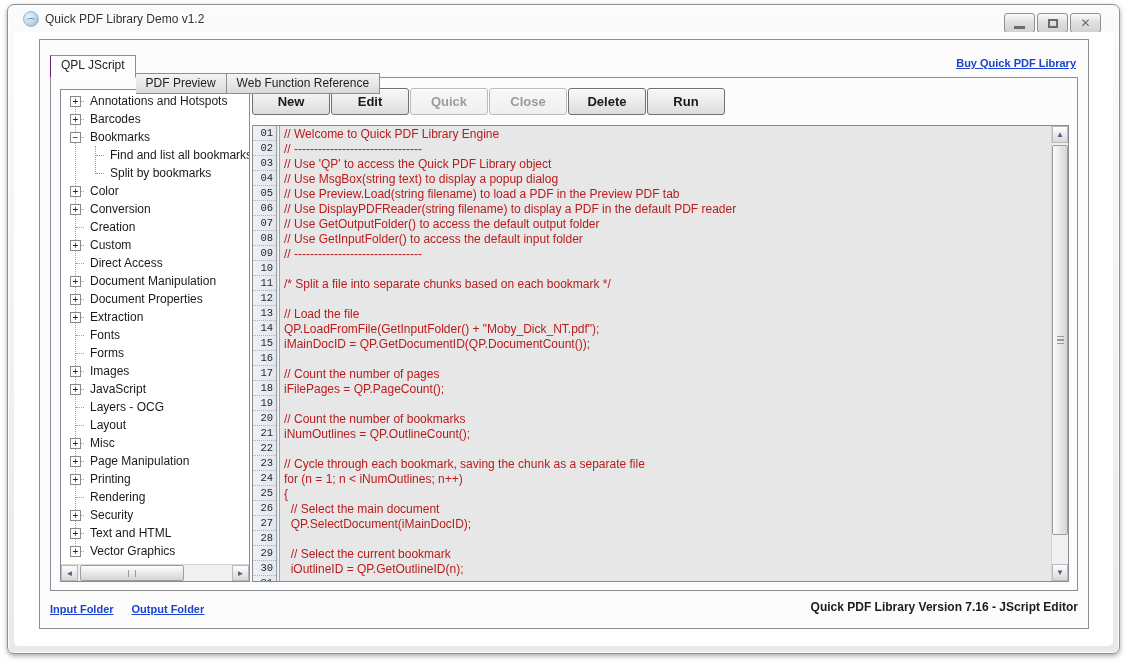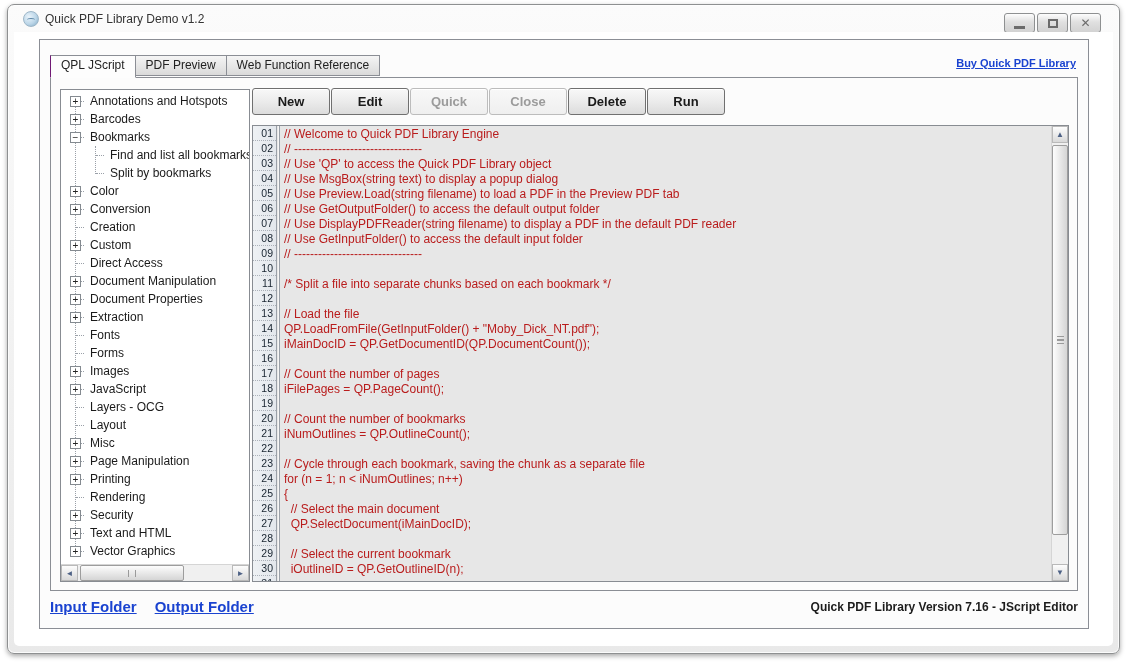--- a/index.html
+++ b/index.html
@@ -27,21 +27,21 @@
   .glyph-close{font-size:12px;font-weight:bold;color:#6b6b6b;line-height:1;}
 
   
   .client{position:absolute;left:6px;right:6px;top:27px;bottom:7px;background:#fff;
     border-radius:0 0 5px 5px;}
   .mainpanel{position:absolute;left:25px;right:24px;top:7px;bottom:17px;
     background:#fcfcfc;border:1px solid #8b8e95;}
 
   
   .tabstrip{position:absolute;left:10px;top:15px;height:23px;display:flex;z-index:3;}
-  .tab{height:21px;margin-top:0;padding:2px 10px 0 10px;font-size:12px;color:#222;
+  .tab{height:21px;margin-top:18px;padding:2px 10px 0 10px;font-size:12px;color:#222;
     border:1px solid #8b8e95;border-left:none;
     background:linear-gradient(#f5f5f5,#dadada);white-space:nowrap;}
   .tab:first-child{border-left:1px solid #8b8e95;}
   .tab.active{height:23px;margin-top:0;background:#fdfdfd;border-left:1px solid #701a75;
     border-bottom:1px solid #fdfdfd;position:relative;z-index:4;}
   .buylink{position:absolute;right:12px;top:17px;font-size:11px;font-weight:bold;
     color:#1a43d0;text-decoration:underline;cursor:pointer;}
 
   
   .tabpage{position:absolute;left:10px;right:10px;top:37px;bottom:37px;
@@ -80,21 +80,21 @@
     background:linear-gradient(#f8f8f8,#ececec 48%,#dcdcdc);
     font-size:13px;font-weight:bold;color:#1a1a1a;display:flex;align-items:center;
     justify-content:center;box-shadow:inset 0 1px 0 #fff;}
   .btn.disabled{border-color:#bcbcbc;color:#9b9b9b;font-weight:bold;
     background:linear-gradient(#f8f8f8,#efefef);}
 
   
   .editor{position:absolute;left:201px;right:8px;top:47px;bottom:8px;
     border:1px solid #888c92;background:#e7e7e7;overflow:hidden;}
   .gutter{position:absolute;left:0;top:0;bottom:0;width:24px;
-    background:linear-gradient(90deg,#eef1f4,#e3e7ec);border-right:1px solid #9aa0a8;}
+    background:linear-gradient(90deg,#eef1f4,#e3e7ec);border-right:1px solid #9aa0a8;font-family:Liberation Mono, monospace;}
   .gsep{position:absolute;left:25px;top:0;bottom:0;width:2px;background:#f6f6f6;
     border-right:1px solid #9aa0a8;}
   .gln{height:15px;line-height:15px;font-size:10.5px;color:#17232f;text-align:right;
     padding-right:3px;border-bottom:1px dotted #aab0b8;}
   .codearea{position:absolute;left:28px;top:0;right:17px;bottom:0;overflow:hidden;
     padding:1px 0 0 3px;}
   .cln{height:15px;line-height:15px;font-size:12px;color:#b91c1c;white-space:pre;}
 
   
   .vscroll{position:absolute;right:0;top:0;bottom:0;width:17px;background:#f0f0f0;
@@ -105,21 +105,21 @@
   .varrow.up{top:0;}
   .varrow.down{bottom:0;}
   .vthumb{position:absolute;left:0;right:0;top:19px;height:390px;
     background:linear-gradient(90deg,#fdfdfd,#d5d5d5);border:1px solid #9d9d9d;
     border-radius:2px;display:flex;align-items:center;justify-content:center;}
   .vgrip{width:7px;height:8px;border-top:1px solid #9a9a9a;border-bottom:1px solid #9a9a9a;
     background:linear-gradient(transparent 40%,#9a9a9a 40%,#9a9a9a 60%,transparent 60%);}
 
   
   .footer-links{position:absolute;left:10px;bottom:13px;display:flex;gap:18px;}
-  .flink{font-size:15px;font-weight:bold;color:#1a43d0;text-decoration:underline;cursor:pointer;}
+  .flink{font-size:11px;font-weight:bold;color:#1a43d0;text-decoration:underline;cursor:pointer;}
   .status{position:absolute;right:10px;bottom:14px;font-size:12px;font-weight:bold;color:#1c1c1c;}
 </style>
 </head>
 <body>
 
 <div class="window">
 
   <div class="titlebar">
     <span class="app-icon"></span>
     <span class="title-text">Quick PDF Library Demo v1.2</span>
@@ -231,22 +231,22 @@
               <div class="gln">30</div>
               <div class="gln">31</div>
             </div>
           <div class="gsep"></div>
           <div class="codearea">
               <div class="cln">// Welcome to Quick PDF Library Engine</div>
               <div class="cln">// --------------------------------</div>
               <div class="cln">// Use 'QP' to access the Quick PDF Library object</div>
               <div class="cln">// Use MsgBox(string text) to display a popup dialog</div>
               <div class="cln">// Use Preview.Load(string filename) to load a PDF in the Preview PDF tab</div>
+              <div class="cln">// Use DisplayPDFReader(string filename) to display a PDF in the default PDF reader</div>
               <div class="cln">// Use GetOutputFolder() to access the default output folder</div>
-              <div class="cln">// Use DisplayPDFReader(string filename) to display a PDF in the default PDF reader</div>
               <div class="cln">// Use GetInputFolder() to access the default input folder</div>
               <div class="cln">// --------------------------------</div>
               <div class="cln"></div>
               <div class="cln">/* Split a file into separate chunks based on each bookmark */</div>
               <div class="cln"></div>
               <div class="cln">// Load the file</div>
               <div class="cln">QP.LoadFromFile(GetInputFolder() + "Moby_Dick_NT.pdf");</div>
               <div class="cln">iMainDocID = QP.GetDocumentID(QP.DocumentCount());</div>
               <div class="cln"></div>
               <div class="cln">// Count the number of pages</div>

